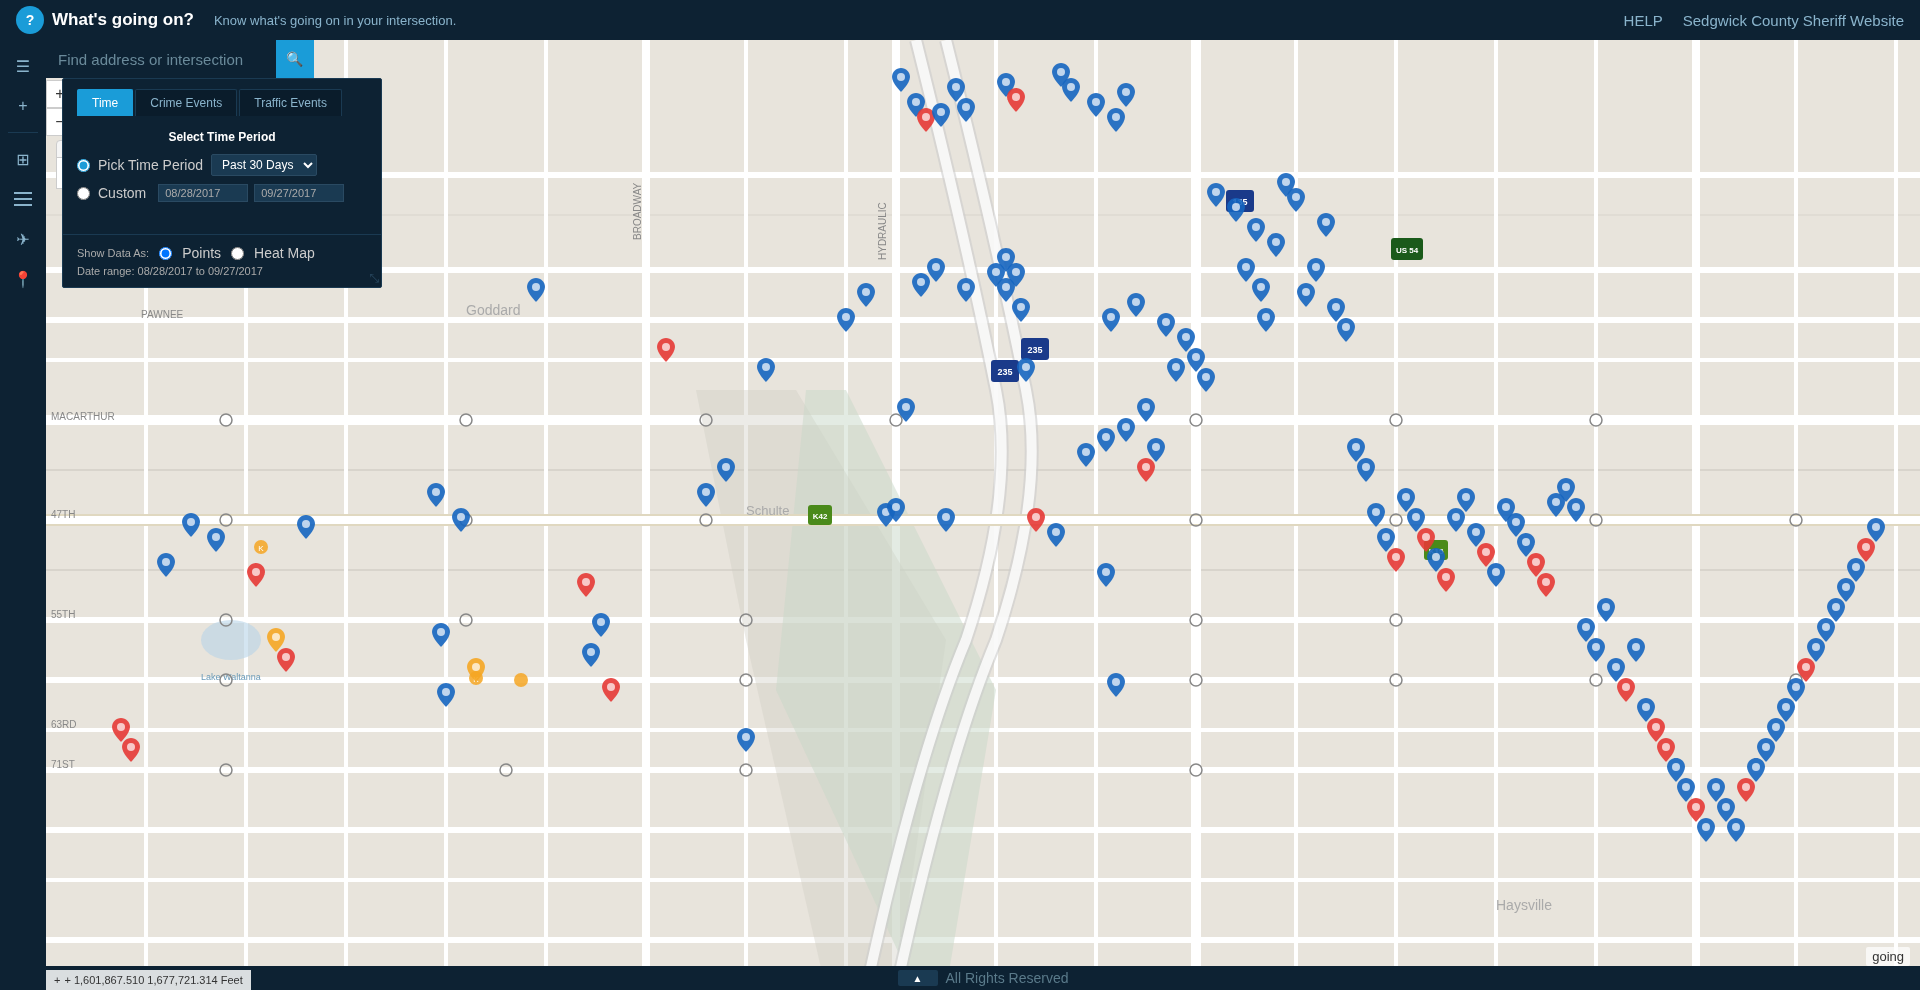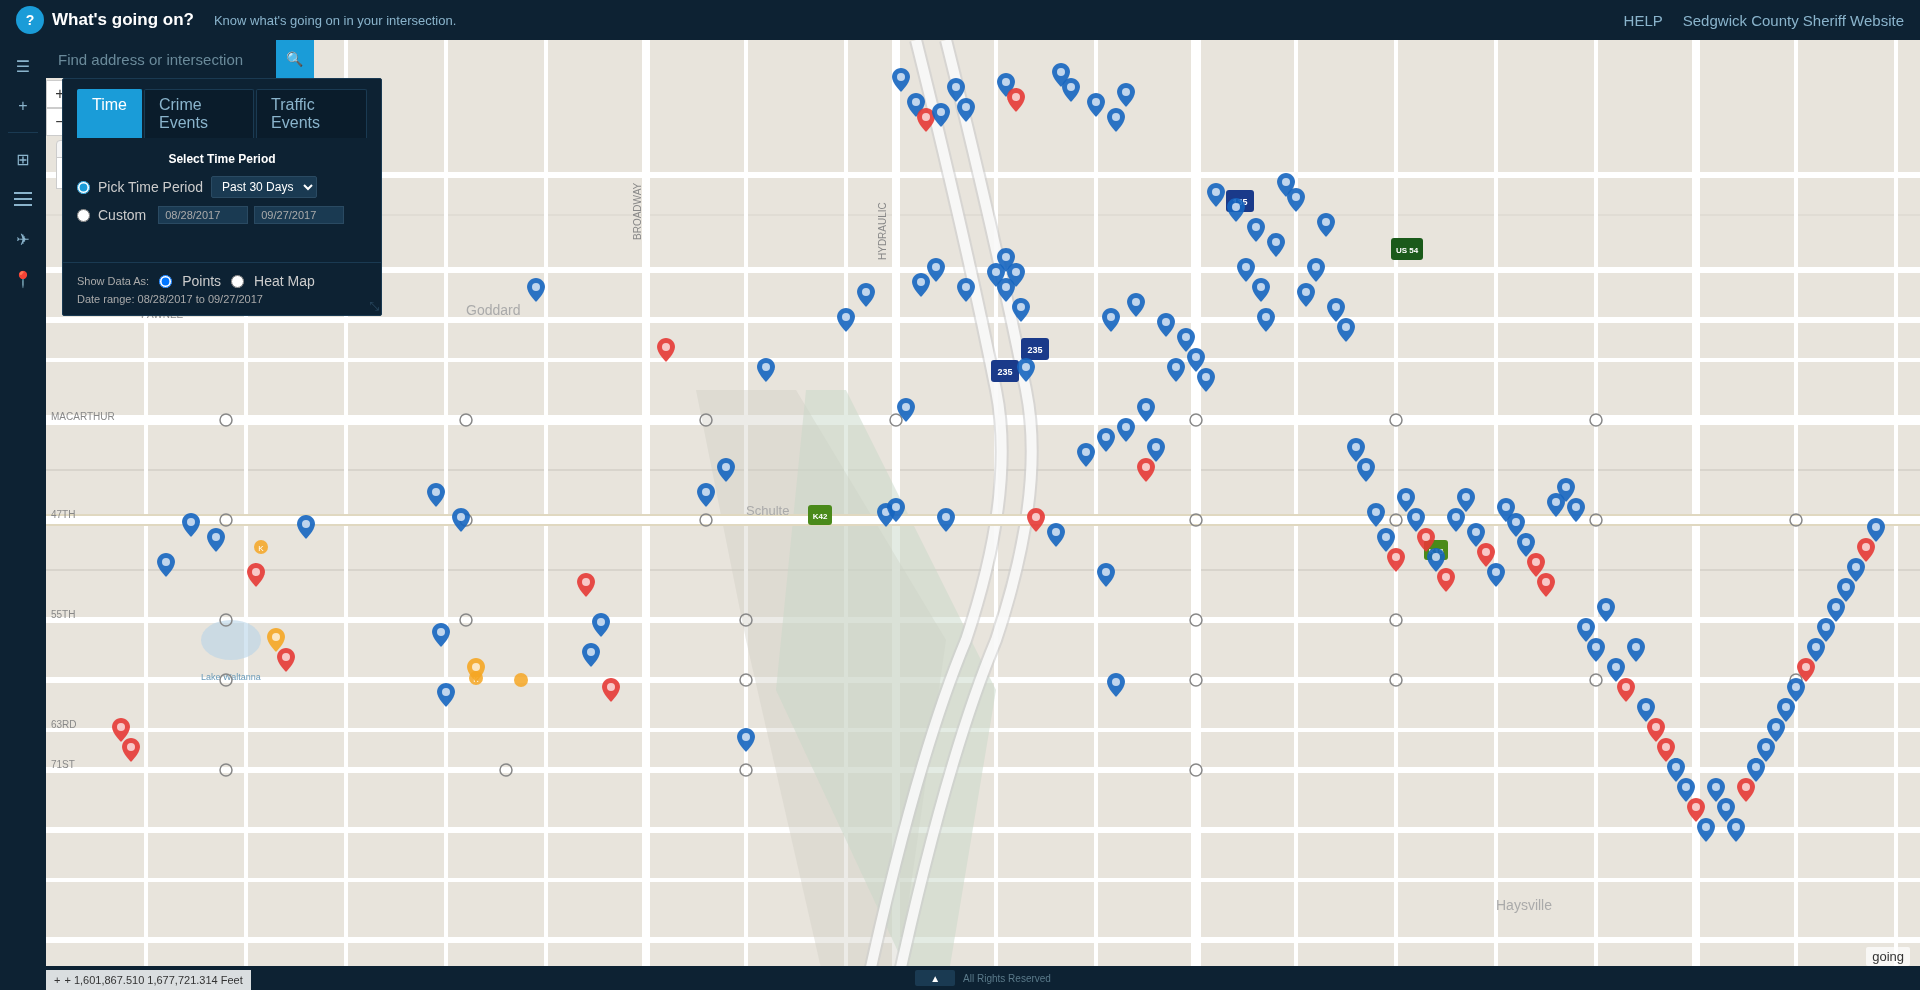--- a/index.html
+++ b/index.html
@@ -96,40 +96,40 @@
       border-radius: 2px;
     }
     #filter-header {
       display: flex; align-items: center; justify-content: space-between;
       padding: 10px 14px; border-bottom: 1px solid #1a3a52;
     }
     #filter-title { color: white; font-size: 14px; }
     #filter-close { color: #8ab4cc; cursor: pointer; font-size: 16px; }
     #filter-tabs { display: flex; padding: 10px 14px 0; gap: 2px; }
     .filter-tab {
-      padding: 6px 14px; font-size: 16px; cursor: pointer; border-radius: 2px 2px 0 0;
+      padding: 6px 14px; font-size: 12px; cursor: pointer; border-radius: 2px 2px 0 0;
       color: #8ab4cc; background: #0a1c2b; border: 1px solid #1a3a52; border-bottom: none;
     }
     .filter-tab.active { background: #1a9cd8; color: white; border-color: #1a9cd8; }
     #filter-body { padding: 14px; }
     .select-time-label { color: white; font-size: 12px; font-weight: bold; text-align: center; margin-bottom: 10px; }
     .radio-row { display: flex; align-items: center; gap: 8px; margin-bottom: 8px; }
     .radio-row input[type=radio] { accent-color: #1a9cd8; }
     .radio-label { color: #ccc; font-size: 14px; }
     .time-select {
       background: #1a3a52; color: white; border: 1px solid #2a4a62;
       padding: 2px 6px; font-size: 12px; border-radius: 2px; cursor: pointer;
     }
     .custom-date-inputs { display: flex; gap: 6px; margin-left: 4px; }
     .date-input {
       background: #1a3a52; color: #aaa; border: 1px solid #2a4a62;
       padding: 2px 6px; font-size: 11px; width: 90px;
     }
     #filter-footer {
-      padding: 10px 14px; border-top: 1px solid #1a3a52; margin-top: 16px;
+      padding: 10px 14px; border-top: 1px solid #1a3a52; margin-top: 10px;
       display: flex; flex-direction: column; gap: 4px;
     }
     .show-data-row { display: flex; align-items: center; gap: 10px; }
     .show-data-label { color: #aaa; font-size: 11px; }
     .date-range-label { color: #aaa; font-size: 11px; }
     .resize-handle {
       position: absolute; bottom: 2px; right: 2px; color: #2a4a62;
       font-size: 12px; cursor: se-resize;
     }
     #coords-bar {
@@ -140,21 +140,21 @@
     #esri-logo {
       position: absolute; bottom: 24px; right: 10px; font-size: 13px;
       color: #333; background: rgba(255,255,255,0.7); padding: 2px 6px;
       border-radius: 2px; z-index: 100;
     }
     #all-rights {
       position: absolute; bottom: 0; left: 46px; right: 0; height: 24px;
       background: #0d2233; display: flex; align-items: center;
       justify-content: center; z-index: 100;
     }
-    .all-rights-text { color: #5a7a8a; font-size: 10px; }
+    .all-rights-text { color: #5a7a8a; font-size: 14px; }
     .up-arrow-btn {
       width: 40px; height: 16px; background: #1a3a52; border-radius: 2px;
       display: flex; align-items: center; justify-content: center;
       color: white; font-size: 10px; cursor: pointer; margin-right: 8px;
     }
   </style>
 </head>
 <body>
 
 <div id="header">

